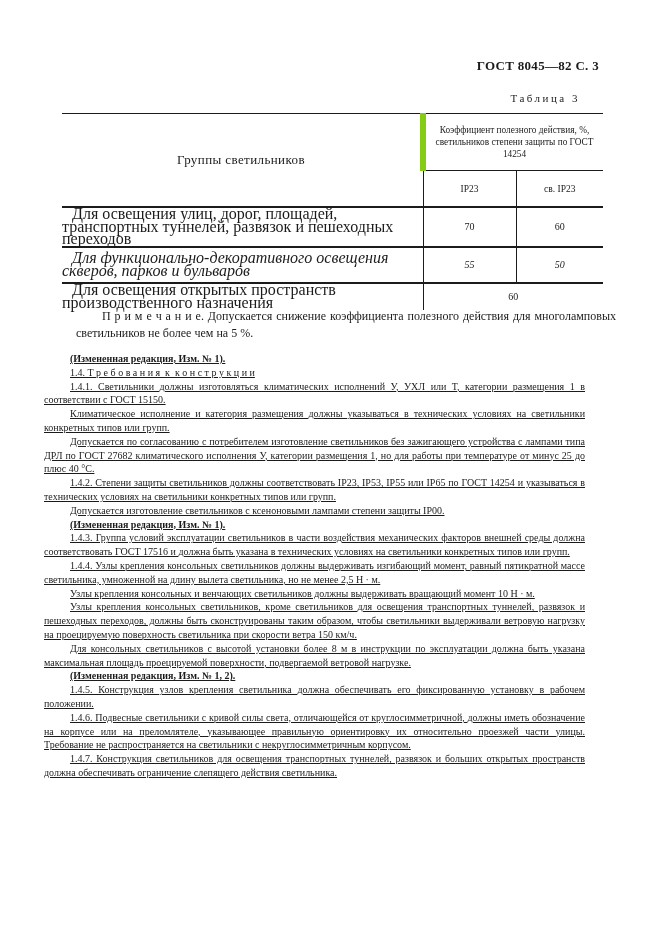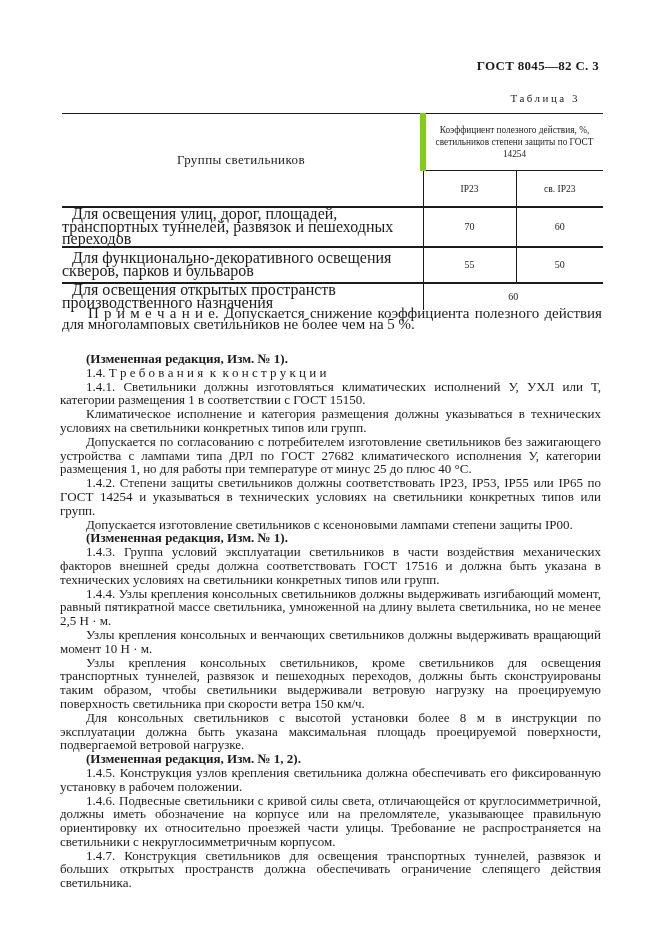--- a/index.html
+++ b/index.html
@@ -44,29 +44,29 @@
   td.g{
     font-size:16px;line-height:12.5px;
     padding:4px 6px 4px 4px;text-indent:10px;vertical-align:top;
   }
   td.v{
     text-align:center;font-size:10px;
     border-left:1px solid #1b1b1b;
   }
   tr.r1 td,{height:37px;}
   tr.r1 td{border-bottom:2px solid #1b1b1b;height:37px;}
-  tr.r2 td{border-bottom:2px solid #1b1b1b;height:34px;}
+  tr.r2 td{border-bottom:2px solid #1b1b1b;height:34px;font-style:italic;}
   tr.r3 td{height:26px;}
   .note{
-    position:absolute;top:308px;left:62px;width:540px;
-    font-size:15px;line-height:11px;text-align:justify;text-indent:26px;
+    position:absolute;top:308px;left:76px;width:540px;
+    font-size:12px;line-height:17px;text-align:justify;text-indent:26px;
   }
   .bodytext{
-    position:absolute;top:352px;left:60px;width:541px;
-    font-size:13px;line-height:13.8px;text-align:justify;
+    position:absolute;top:352px;left:44px;width:541px;
+    font-size:10px;line-height:13.8px;text-align:justify;text-decoration:underline;
   }
   .bodytext p{margin:0;text-indent:26px;}
   .bodytext p.bold{font-weight:bold;}
 </style>
 </head>
 <body>
 
 <div class="page">
 
   <div class="doc-header">ГОСТ 8045—82 С. 3</div>

